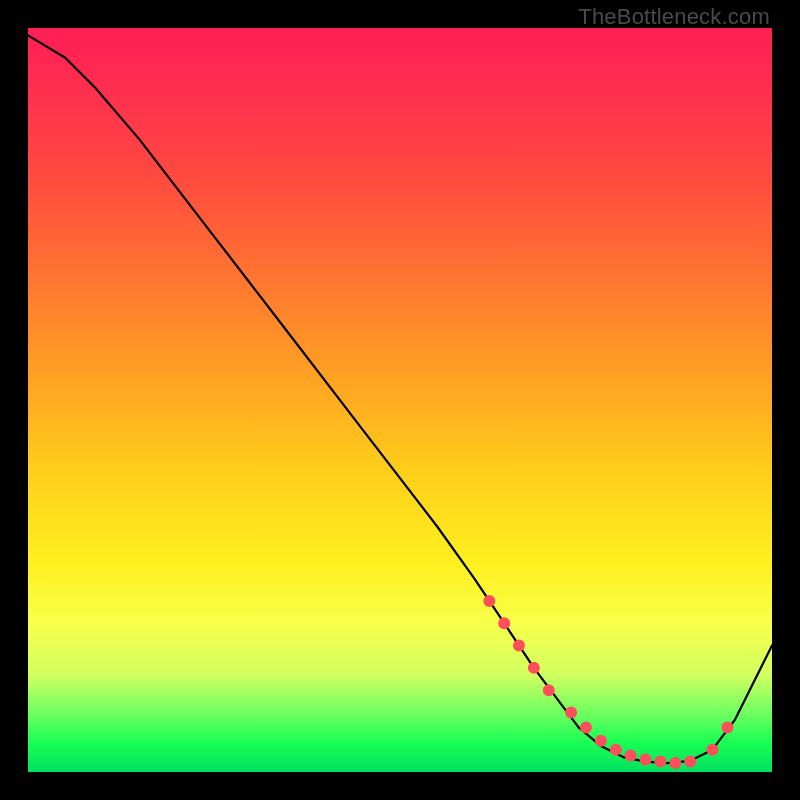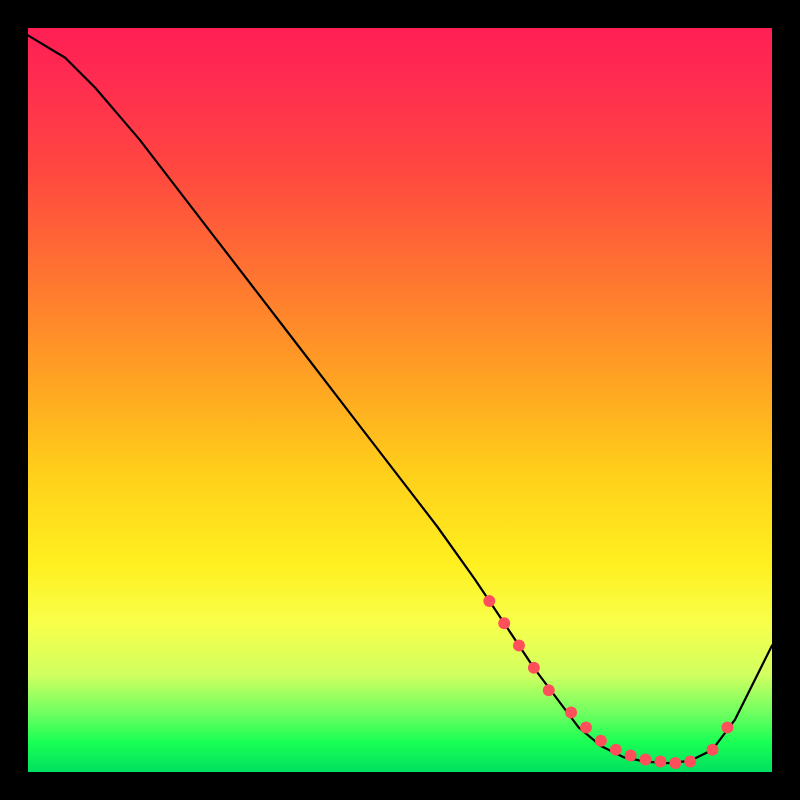--- a/index.html
+++ b/index.html
@@ -66,20 +66,21 @@
   }
   .marker {
     fill: #ff4f5a;
     stroke: none;
   }
 </style>
 </head>
 <body>
 
 <div class="frame">
+  <div class="watermark">TheBottleneck.com</div>
 
   <div class="plot">
     <svg class="curve" viewBox="0 0 744 744">
       <path id="curve-path" class="line" d="M0.0 7.4 L37.2 29.8 L67.0 59.5 L111.6 111.6 L186.0 208.3 L260.4 305.0 L334.8 401.8 L409.2 498.5 L446.4 550.6 L476.2 595.2 L505.9 639.8 L528.2 669.6 L550.6 699.4 L572.9 718.0 L595.2 729.1 L617.5 733.6 L639.8 735.1 L662.2 732.8 L684.5 721.7 L706.8 691.9 L744.0 617.5"></path>
       <g id="markers">
           <circle cx="461.3" cy="572.9" r="6" class="marker"></circle>
           <circle cx="476.2" cy="595.2" r="6" class="marker"></circle>
           <circle cx="491.0" cy="617.5" r="6" class="marker"></circle>
           <circle cx="505.9" cy="639.8" r="6" class="marker"></circle>
           <circle cx="520.8" cy="662.2" r="6" class="marker"></circle>

